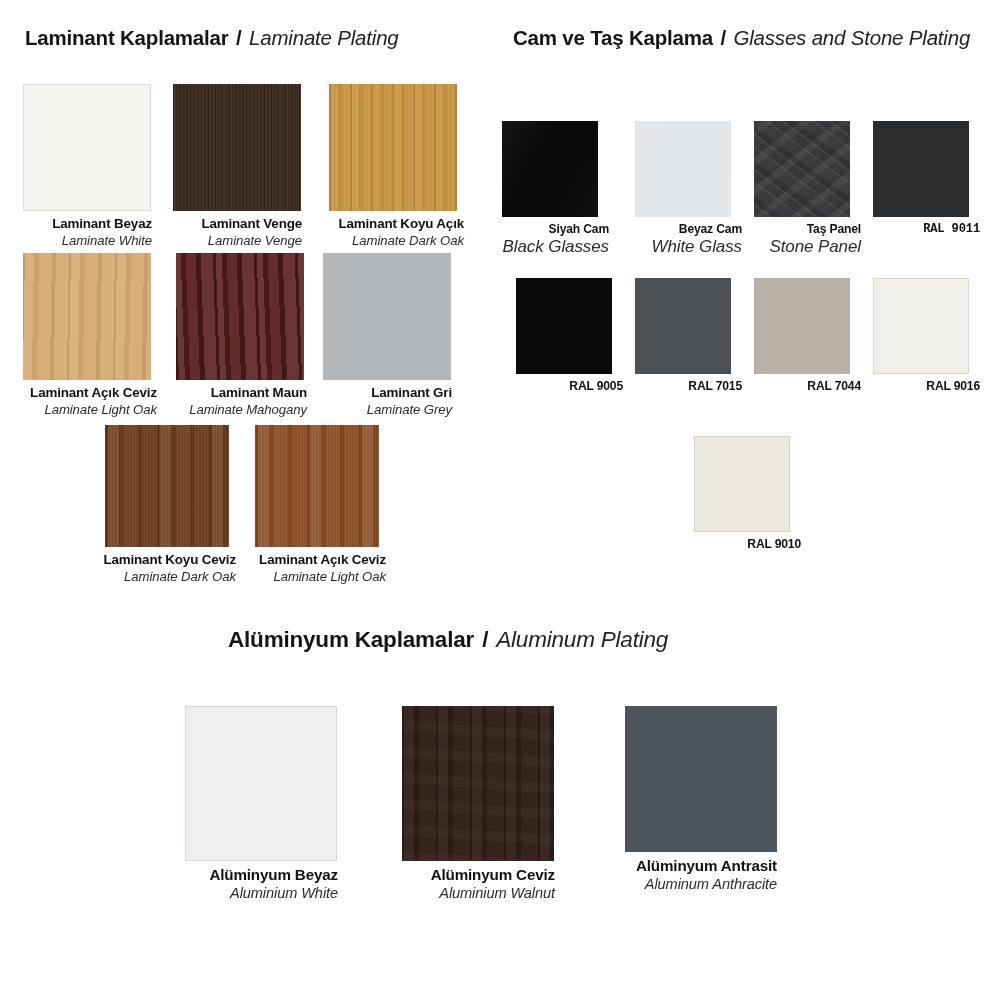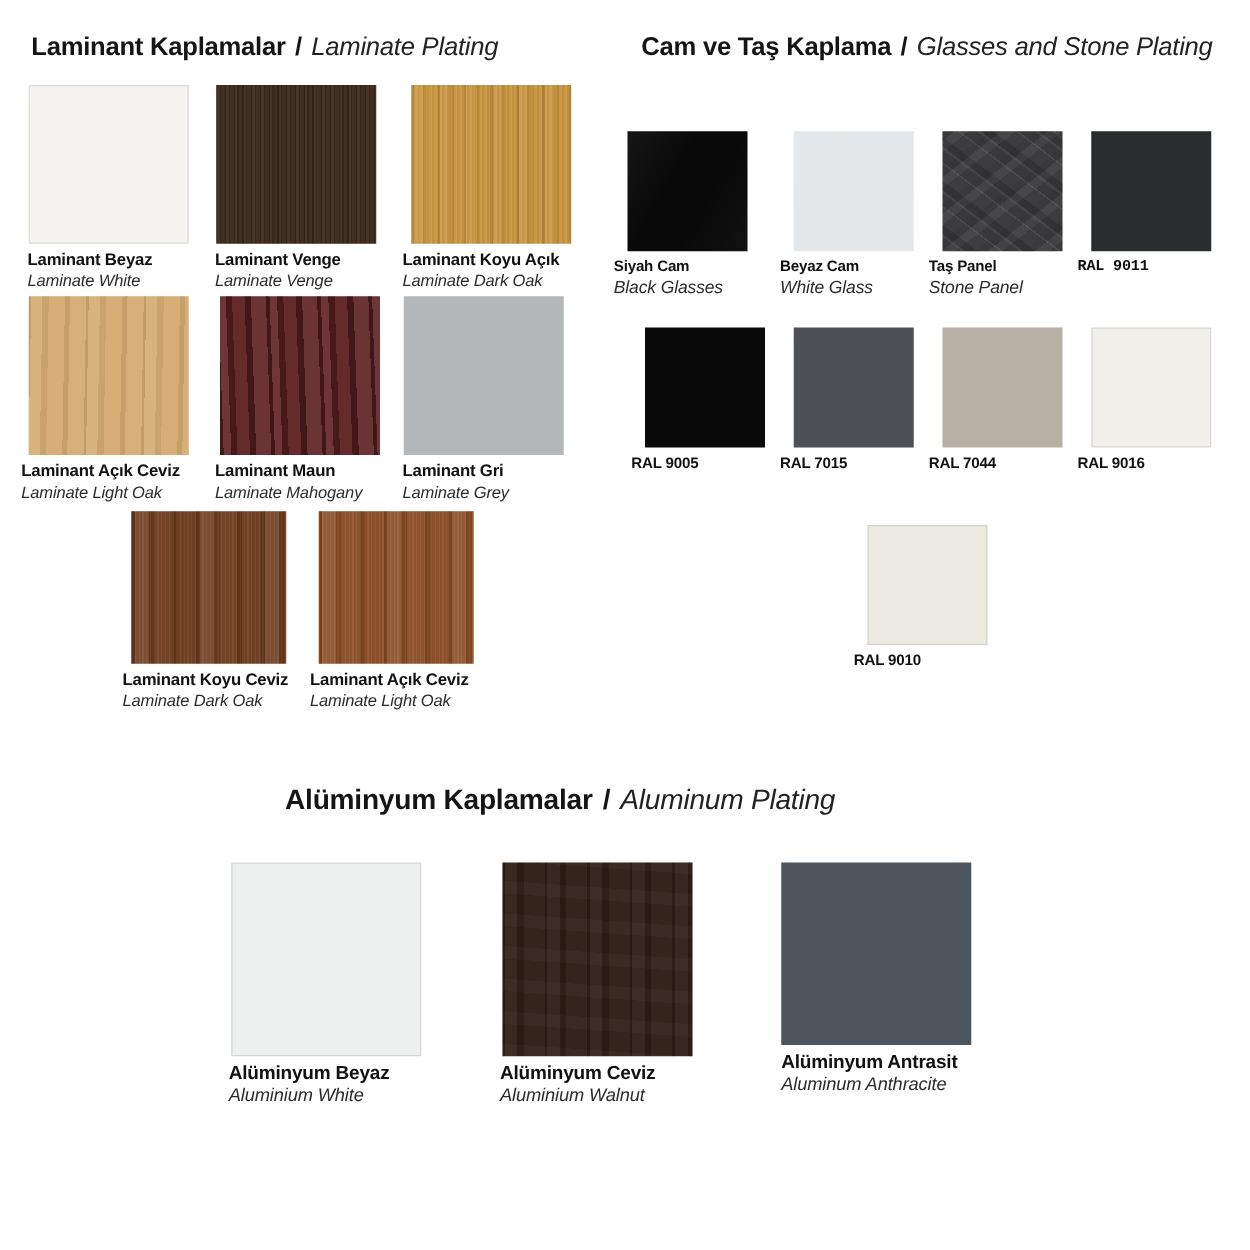--- a/index.html
+++ b/index.html
@@ -18,42 +18,42 @@
     position:absolute;
     font-size:20.5px;
     letter-spacing:-0.2px;
     white-space:nowrap;
   }
   .sec-title .tr{font-weight:bold;color:#151515;}
   .sec-title .sep{font-weight:bold;color:#151515;padding:0 2px;}
   .sec-title .en{font-style:italic;font-weight:normal;color:#222;}
 
   
-  .cell{position:absolute;text-align:left;}
+  .cell{position:absolute;text-align:right;margin-top:16px;}
   .sw{
     position:relative;
     overflow:hidden;
     box-sizing:border-box;
     margin:0 auto;
     background-repeat:repeat;
   }
   .sw::after{
     content:"";position:absolute;inset:0;pointer-events:none;
   }
   .cap{margin-top:5px;line-height:1.17;}
   .cap .n1{
     display:block;font-weight:bold;font-size:13.4px;color:#111;
     letter-spacing:-0.15px;white-space:nowrap;
   }
   .cap .n2{
     display:block;font-style:italic;font-size:13.2px;color:#2b2b2b;
     letter-spacing:-0.1px;white-space:nowrap;margin-top:1px;
   }
   .cap.small .n1{font-size:12.1px;}
-  .cap.small .n2{font-size:14px;font-style:italic;}
+  .cap.small .n2{font-size:17px;font-style:italic;}
   .cap.big .n1{font-size:15.2px;}
   .cap.big .n2{font-size:14.6px;}
 
   
   .grain-v{
     background-image:
       repeating-linear-gradient(90deg,
         rgba(255,255,255,0.055) 0px, rgba(255,255,255,0.055) 1px,
         rgba(0,0,0,0.05) 1px, rgba(0,0,0,0.05) 2px,
         rgba(255,255,255,0.0) 2px, rgba(255,255,255,0.0) 4px),

